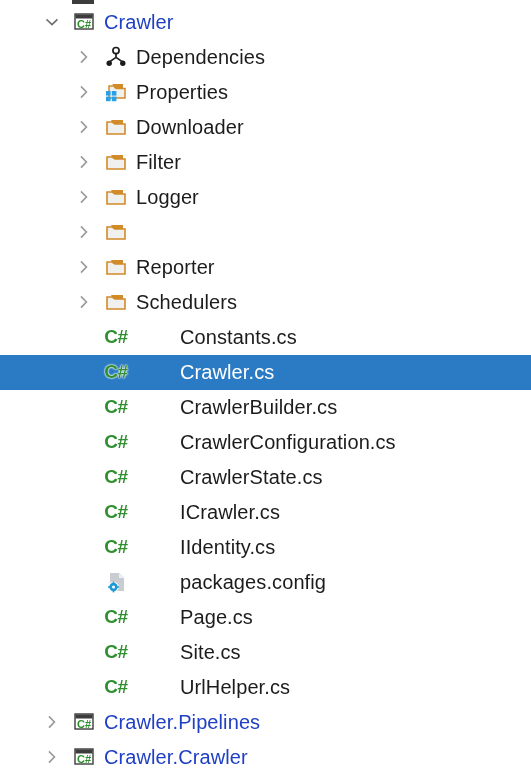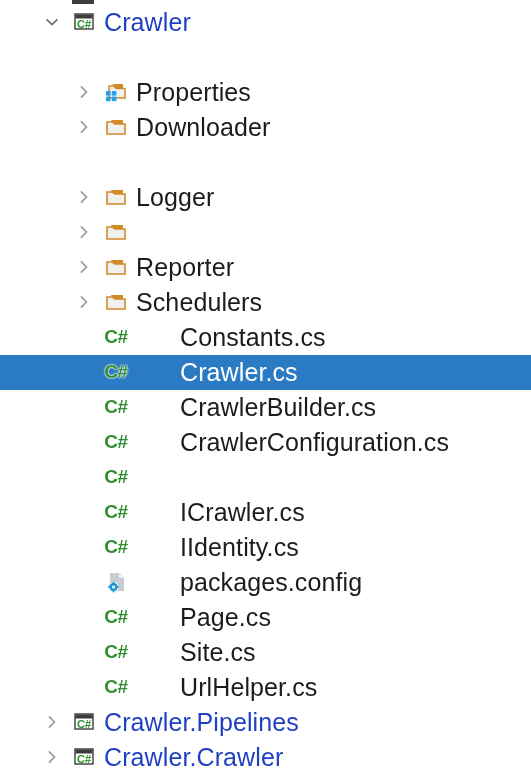--- a/index.html
+++ b/index.html
@@ -42,21 +42,21 @@
     position: absolute;
     width: 24px;
     height: 24px;
     display: flex;
     align-items: center;
     justify-content: center;
   }
   .ico svg { display: block; }
   .label {
     position: absolute;
-    font-size: 25px;
+    font-size: 20px;
     line-height: 35px;
     letter-spacing: 0.1px;
   }
   
   .lvl1 .chev { left: 44px; top: 9px; }
   .lvl1 .ico  { left: 72px; top: 5px; }
   .lvl1 .label{ left: 104px; }
   
   .lvl2 .chev { left: 76px; top: 9px; }
   .lvl2 .ico  { left: 104px; top: 5px; }
@@ -100,20 +100,36 @@
       </span>
       <span class="ico">
         <svg width="24" height="24" viewBox="0 0 24 24">
           <rect x="3" y="4" width="18" height="15" fill="#ffffff" stroke="#3c3c3c" stroke-width="1.4"></rect>
           <rect x="3.5" y="4.5" width="17" height="4" fill="#3c3c3c"></rect>
           <text x="12" y="18" font-family="Liberation Sans, sans-serif" font-size="11" font-weight="bold" fill="#2f8f2f" text-anchor="middle">C#</text>
         </svg>
       </span>
       <span class="label t-project">Crawler</span>
     </div>
+    <div class="row lvl2" style="position: absolute; left: 0px; right: 0px; top: 40px;">
+      <span class="chev">
+        <svg width="16" height="16" viewBox="0 0 16 16">
+          <path d="M5.6 3 L10.4 8 L5.6 13" fill="none" stroke="#9a9a9a" stroke-width="1.7" stroke-linecap="square"></path>
+        </svg>
+      </span>
+      <span class="ico">
+        <svg width="24" height="24" viewBox="0 0 24 24">
+          <circle cx="12" cy="5.6" r="3.1" fill="none" stroke="#1c1c1c" stroke-width="1.7"></circle>
+          <path d="M12 8.9 L12 12.4 M12 12.4 L5.8 16.6 M12 12.4 L18.2 16.6" stroke="#1c1c1c" stroke-width="1.7" fill="none"></path>
+          <circle cx="5.2" cy="18.2" r="2.7" fill="#1c1c1c"></circle>
+          <circle cx="18.8" cy="18.2" r="2.7" fill="#1c1c1c"></circle>
+        </svg>
+      </span>
+      <span class="label t-normal">Dependencies</span>
+    </div>
     <div class="row lvl2" style="position: absolute; left: 0px; right: 0px; top: 75px;">
       <span class="chev">
         <svg width="16" height="16" viewBox="0 0 16 16">
           <path d="M5.6 3 L10.4 8 L5.6 13" fill="none" stroke="#9a9a9a" stroke-width="1.7" stroke-linecap="square"></path>
         </svg>
       </span>
       <span class="ico">
         <svg width="24" height="24" viewBox="0 0 24 24">
           <path d="M5 6 L5 18 L21 18 L21 8.5 L12.5 8.5 L10.8 6 Z" fill="#f0f0ee" stroke="#d18b28" stroke-width="1.5"></path>
           <path d="M8.5 4 L19 4 L19 8.5 L10.5 8.5 Z" fill="#d18b28"></path>
@@ -132,20 +148,34 @@
         </svg>
       </span>
       <span class="ico">
         <svg width="24" height="24" viewBox="0 0 24 24">
           <path d="M3 7 L3 19 L21 19 L21 9 L11 9 L9 7 Z" fill="#f0f0ee" stroke="#d18b28" stroke-width="1.6" stroke-linejoin="miter"></path>
           <path d="M7 5 L19 5 L19 9 L9 9 Z" fill="#d18b28"></path>
         </svg>
       </span>
       <span class="label t-normal">Downloader</span>
     </div>
+    <div class="row lvl2" style="position: absolute; left: 0px; right: 0px; top: 145px;">
+      <span class="chev">
+        <svg width="16" height="16" viewBox="0 0 16 16">
+          <path d="M5.6 3 L10.4 8 L5.6 13" fill="none" stroke="#9a9a9a" stroke-width="1.7" stroke-linecap="square"></path>
+        </svg>
+      </span>
+      <span class="ico">
+        <svg width="24" height="24" viewBox="0 0 24 24">
+          <path d="M3 7 L3 19 L21 19 L21 9 L11 9 L9 7 Z" fill="#f0f0ee" stroke="#d18b28" stroke-width="1.6" stroke-linejoin="miter"></path>
+          <path d="M7 5 L19 5 L19 9 L9 9 Z" fill="#d18b28"></path>
+        </svg>
+      </span>
+      <span class="label t-normal">Filter</span>
+    </div>
     <div class="row lvl2" style="position: absolute; left: 0px; right: 0px; top: 180px;">
       <span class="chev">
         <svg width="16" height="16" viewBox="0 0 16 16">
           <path d="M5.6 3 L10.4 8 L5.6 13" fill="none" stroke="#9a9a9a" stroke-width="1.7" stroke-linecap="square"></path>
         </svg>
       </span>
       <span class="ico">
         <svg width="24" height="24" viewBox="0 0 24 24">
           <path d="M3 7 L3 19 L21 19 L21 9 L11 9 L9 7 Z" fill="#f0f0ee" stroke="#d18b28" stroke-width="1.6" stroke-linejoin="miter"></path>
           <path d="M7 5 L19 5 L19 9 L9 9 Z" fill="#d18b28"></path>
@@ -215,20 +245,21 @@
     <div class="row lvl2 lvl2f" style="position: absolute; left: 0px; right: 0px; top: 425px;">
       <span class="ico">
         <span class="csicon">C#</span>
       </span>
       <span class="label t-normal">CrawlerConfiguration.cs</span>
     </div>
     <div class="row lvl2 lvl2f" style="position: absolute; left: 0px; right: 0px; top: 460px;">
       <span class="ico">
         <span class="csicon">C#</span>
       </span>
+      <span class="label t-normal">CrawlerState.cs</span>
     </div>
     <div class="row lvl2 lvl2f" style="position: absolute; left: 0px; right: 0px; top: 495px;">
       <span class="ico">
         <span class="csicon">C#</span>
       </span>
       <span class="label t-normal">ICrawler.cs</span>
     </div>
     <div class="row lvl2 lvl2f" style="position: absolute; left: 0px; right: 0px; top: 530px;">
       <span class="ico">
         <span class="csicon">C#</span>

